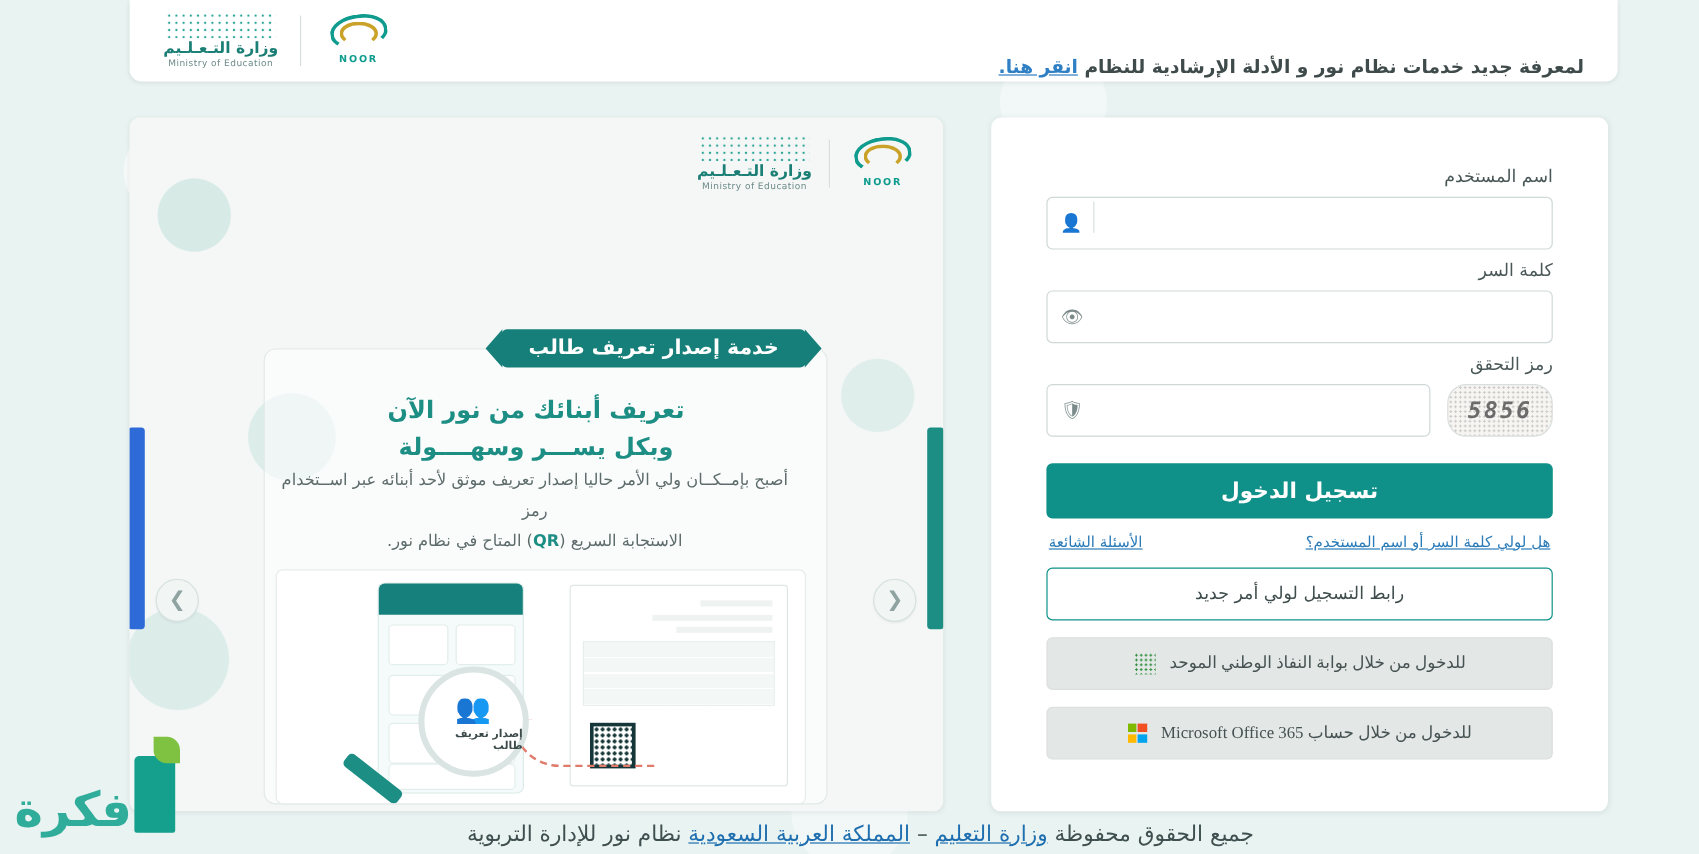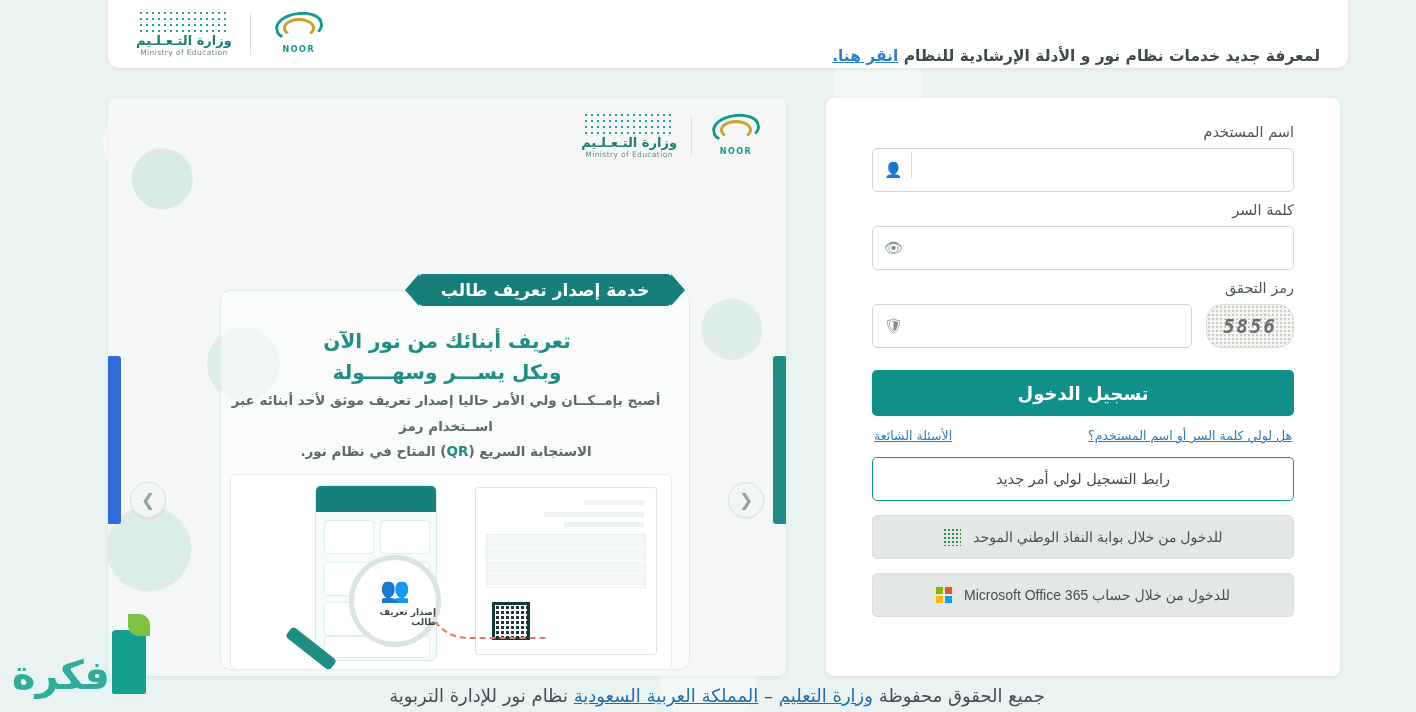--- a/index.html
+++ b/index.html
@@ -99,21 +99,21 @@
   .ribbon::before { right: -13px; border-left: 14px solid #167f79; }
   .ribbon::after  { left: -13px;  border-right: 14px solid #167f79; }
 
   .promo-panel {
     position: absolute; top: 192px; right: 96px; width: 470px; height: 380px;
     background: rgba(255,255,255,.55); border: 1px solid #e1eae8; border-radius: 10px;
   }
   .promo-h1 { position: absolute; top: 228px; right: 0; left: 0; text-align: center;
     color: #1c8e84; font-size: 20px; font-weight: 700; line-height: 1.55; }
   .promo-p { position: absolute; top: 290px; right: 120px; width: 440px; text-align: center;
-    color: #5d6b6b; font-size: 13.5px; line-height: 1.9; font-weight: bold; }
+    color: #5d6b6b; font-size: 13.5px; line-height: 1.9; }
   .promo-p b { color: #1c8e84; }
   .promo-sub { position: absolute; top: 384px; right: 0; left: 0; text-align: center;
     color: #1c8e84; font-size: 14.5px; font-weight: 700; }
 
   .aud-row { position: absolute; top: 385px; right: 0; left: 0; display: flex;
     align-items: center; justify-content: center; gap: 0; }
   .aud-box { display: flex; align-items: center; background: #fff; border: 2px solid #1c8e84;
     border-radius: 30px; height: 42px; padding: 0 8px 0 8px; }
   .aud-label { font-size: 14px; color: #3d4a4a; font-weight: 700; padding: 0 10px; }
   .aud-circle { width: 46px; height: 46px; border-radius: 50%; background: #fff;
@@ -159,21 +159,21 @@
   .dashed { position: absolute; left: 196px; bottom: 30px; width: 120px; height: 40px;
     border-bottom: 2px dashed #e07a6a; border-left: 2px dashed #e07a6a; border-radius: 0 0 0 40px; }
 
   .stripe-blue { position: absolute; top: 258px; left: -1px; width: 14px; height: 168px; background: #2f6bd8; border-radius: 3px; }
   .stripe-teal { position: absolute; top: 258px; right: -1px; width: 14px; height: 168px; background: #1c8e84; border-radius: 3px; }
 
   
   .login {
     position: absolute; top: 98px; left: 826px; width: 514px; height: 578px;
     background: #fff; border-radius: 8px; box-shadow: 0 1px 5px rgba(0,0,0,.08);
-    padding: 20px 46px 0 46px;
+    padding: 36px 46px 0 46px;
   }
   .fld-label { font-size: 14.5px; color: #4a5757; margin: 6px 0 8px; text-align: right; }
   .inp-wrap { position: relative; height: 44px; margin-bottom: 10px; }
   .inp {
     width: 100%; height: 44px; border: 1px solid #cfd8d8; border-radius: 5px;
     background: #fff; padding: 0 14px 0 46px; font-size: 14px; outline: none;
     direction: rtl;
   }
   .inp-icon {
     position: absolute; left: 12px; top: 50%; transform: translateY(-50%);
@@ -201,21 +201,21 @@
   }
   .links-row { display: flex; justify-content: space-between; margin: 12px 2px 14px; }
   .links-row a { color: #2a7bb8; font-size: 12.5px; text-decoration: underline; }
 
   .btn-outline {
     width: 100%; height: 44px; background: #fff; border: 1px solid #0f9189; color: #3e4c4c;
     border-radius: 5px; font-size: 14.5px; cursor: pointer; font-family: inherit; margin-bottom: 14px;
   }
   .btn-grey {
     width: 100%; height: 44px; background: #e3e7e6; border: 1px solid #dcdfde; color: #465252;
-    border-radius: 5px; font-size: 14px; cursor: pointer; font-family: Liberation Sans, sans-serif; margin-bottom: 14px;
+    border-radius: 5px; font-size: 14px; cursor: pointer; font-family: Liberation Serif, serif; margin-bottom: 14px;
     display: flex; align-items: center; justify-content: center; gap: 12px;
   }
   .nafath-ic { width: 18px; height: 18px;
     background-image: radial-gradient(#2f8f3e 1px, transparent 1.1px); background-size: 4px 4px; }
   .ms-ic { width: 16px; height: 16px; display: grid; grid-template-columns: 1fr 1fr; grid-gap: 1.5px; }
   .ms-ic i { display: block; }
   .ms-ic i:nth-child(1){background:#f25022}.ms-ic i:nth-child(2){background:#7fba00}
   .ms-ic i:nth-child(3){background:#00a4ef}.ms-ic i:nth-child(4){background:#ffb900}
 
   

